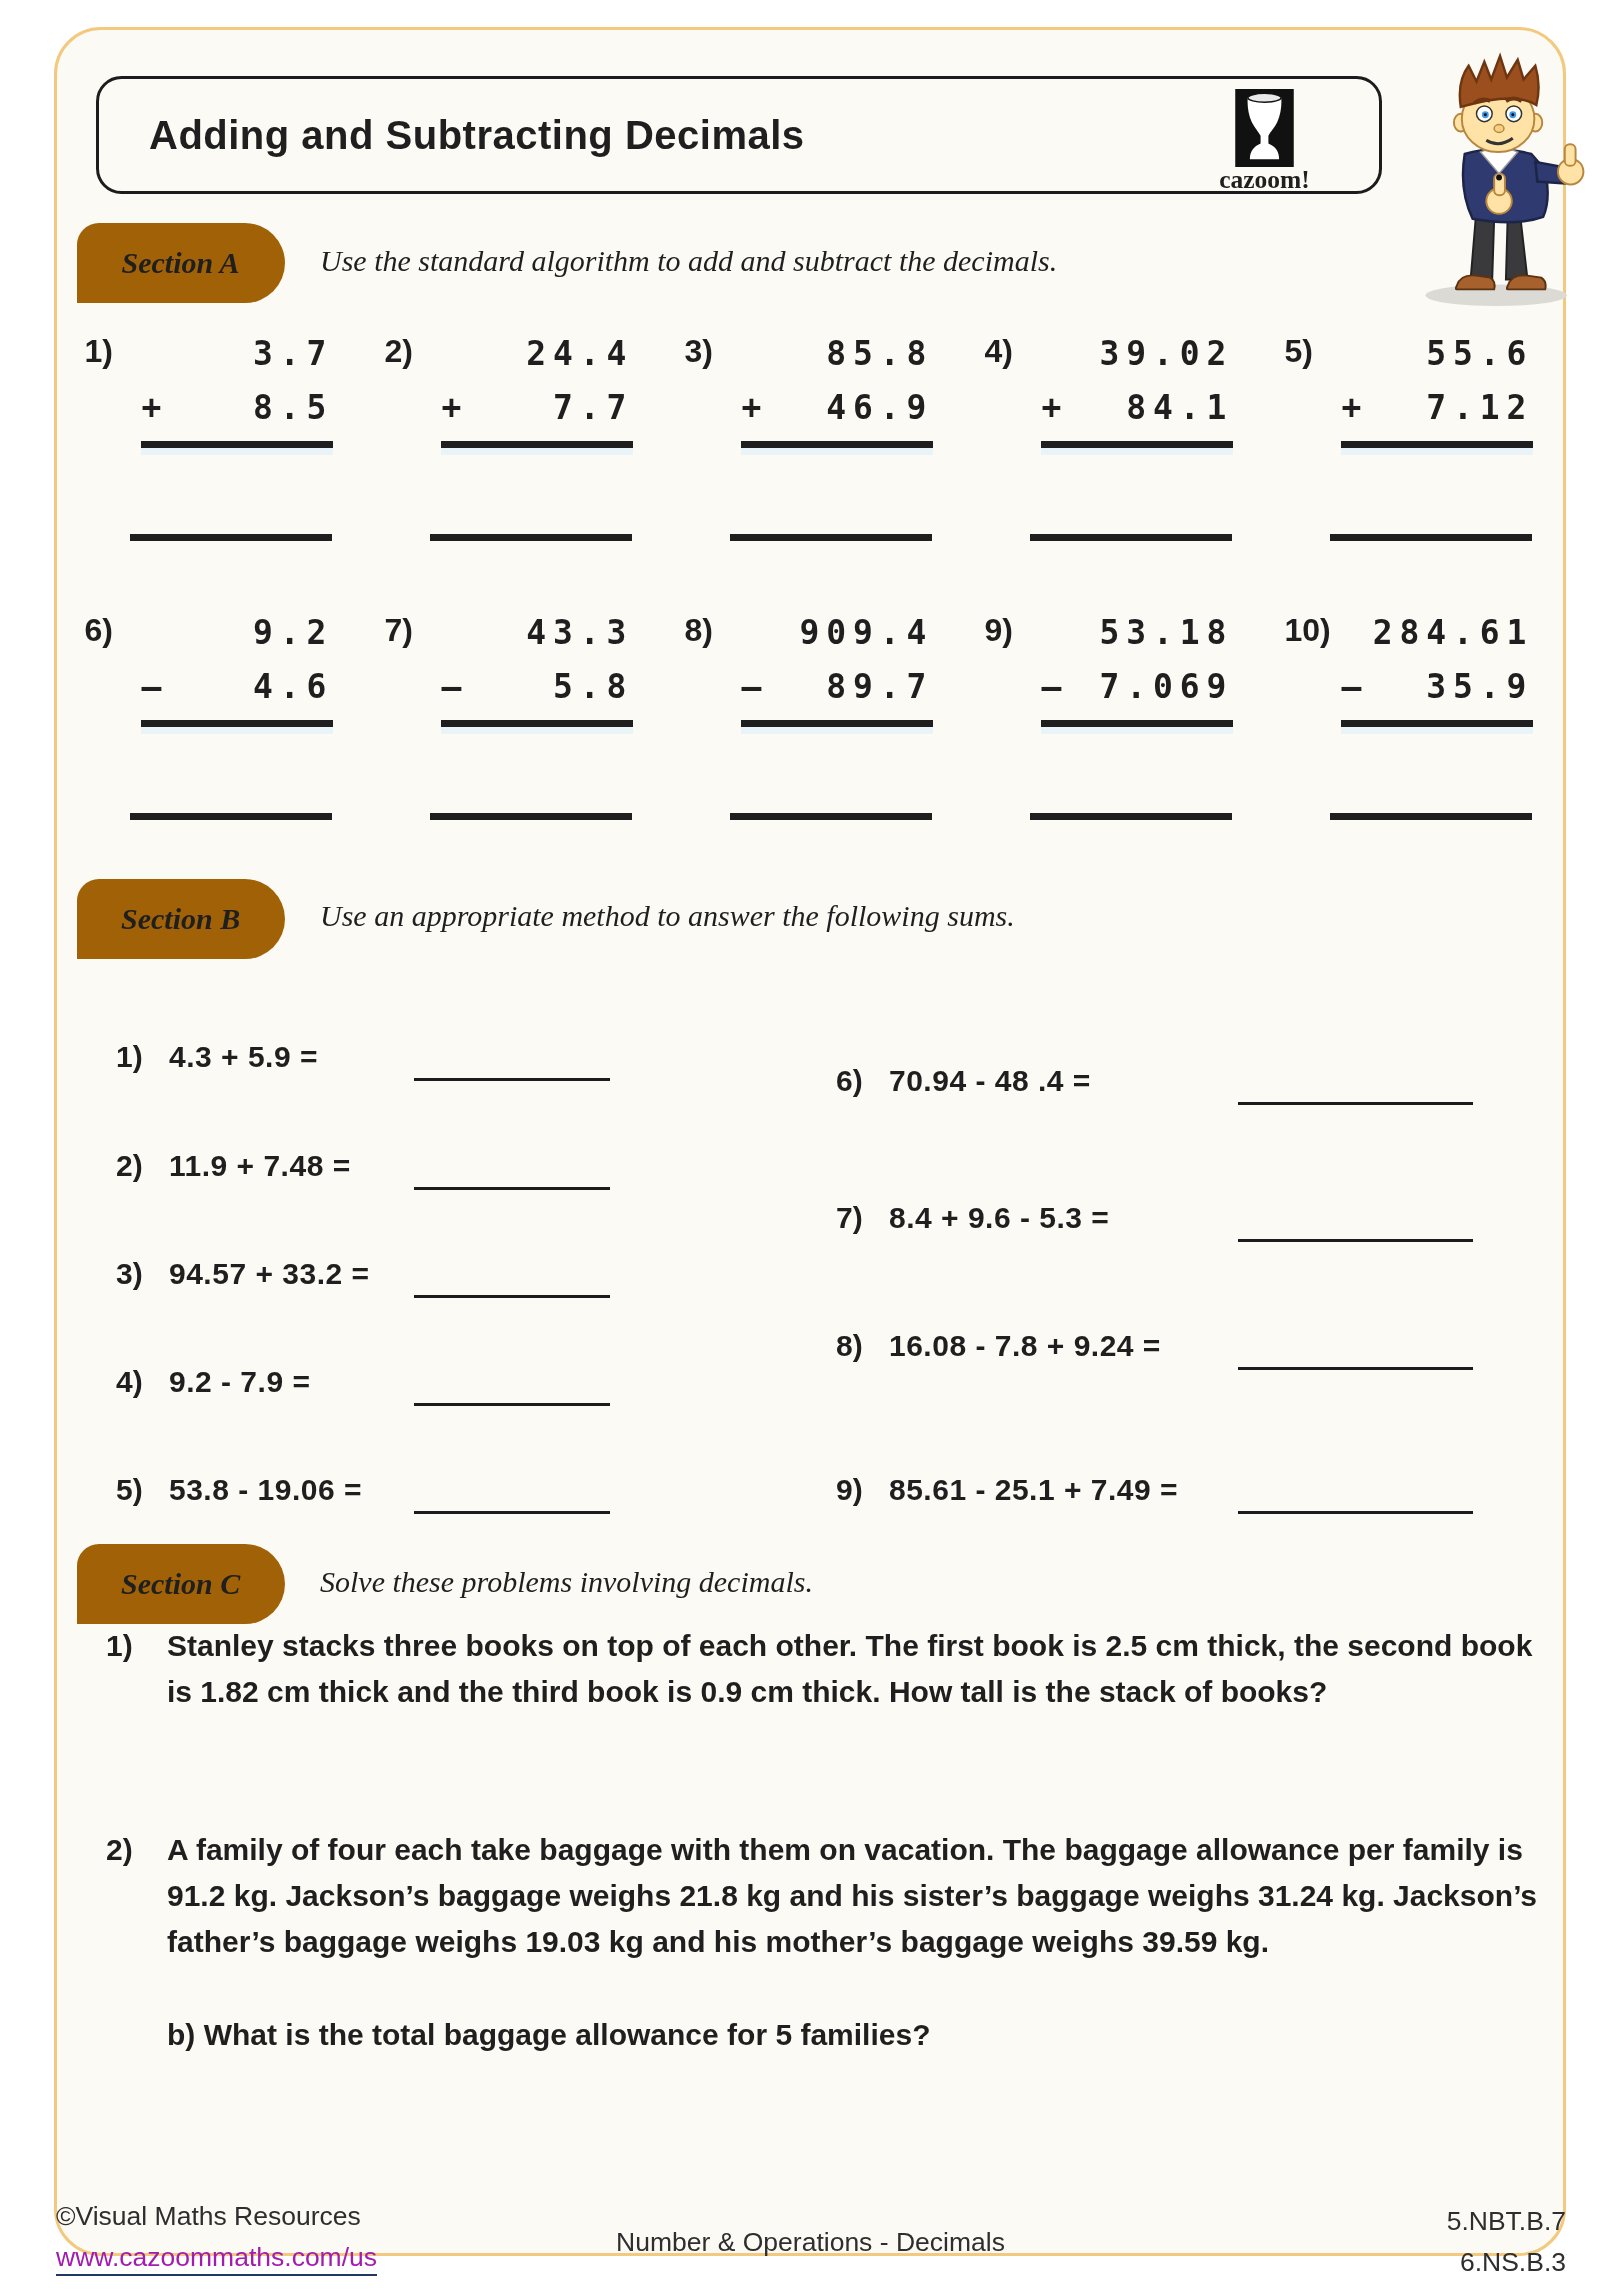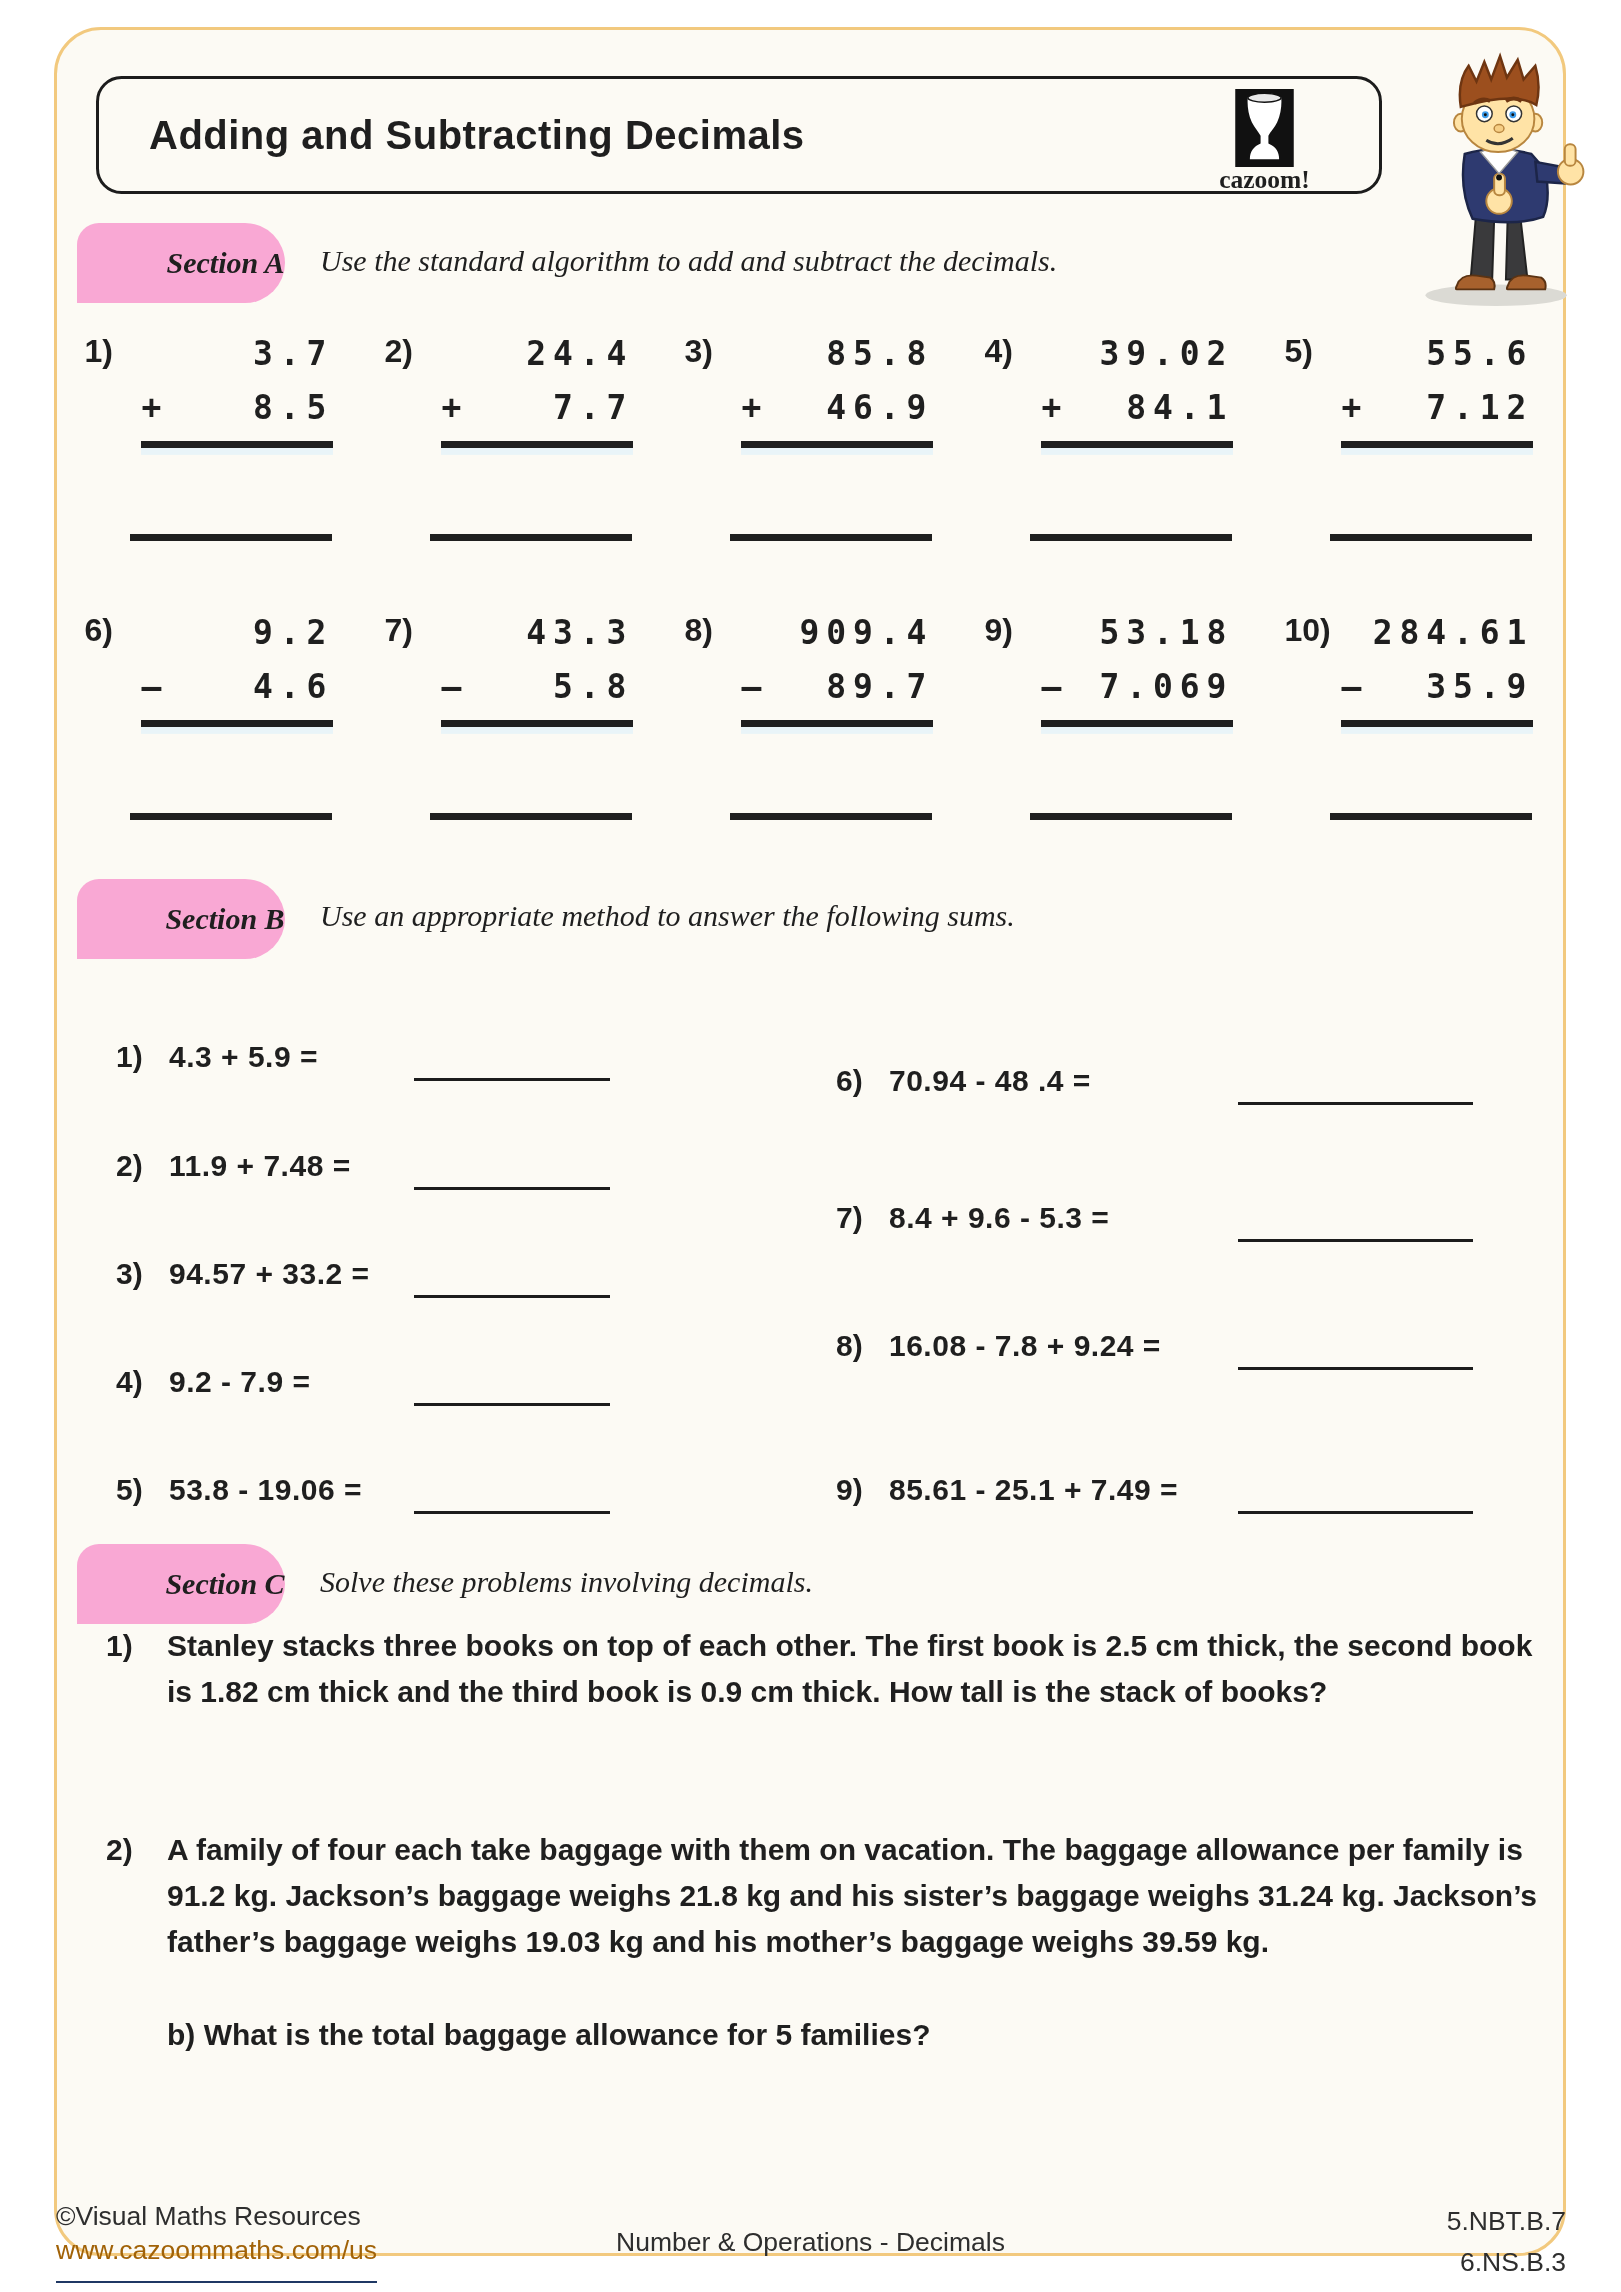--- a/index.html
+++ b/index.html
@@ -16,22 +16,22 @@
     border:3.9px solid #1c1c1c; border-radius:25.5px; display:flex; align-items:center; }
   .title-text { font-size:40px; font-weight:bold; letter-spacing:0.5px; padding-left:50px; }
   .logo { position:absolute; right:51px; top:9.8px; width:127px; text-align:center; }
   .logo svg { display:block; margin:0 auto; }
   .logo-text { font-family:"Liberation Serif", serif; font-weight:bold; font-size:25.5px; margin-top:-2px; }
 
   
   .mascot { position:absolute; left:1341px; top:21.6px; width:208px; height:257px; }
 
   
-  .sec-pill { position:absolute; left:19.6px; width:208px; height:80px; background:#f9a8d4;
-    border-radius:23.5px 43px 43px 0; display:flex; align-items:center; justify-content:flex-end;
+  .sec-pill { position:absolute; left:19.6px; width:208px; height:80px; background:#a16207;
+    border-radius:23.5px 43px 43px 0; display:flex; align-items:center; justify-content:center;
     font-family:"Liberation Serif", serif; font-weight:bold; font-style:italic; font-size:30px; }
   .sec-instr { position:absolute; left:263px; font-family:"Liberation Serif", serif;
     font-style:italic; font-size:30px; }
 
   
   .row-a { position:absolute; left:27.4px; width:1449px; display:flex; justify-content:space-between; }
   .prob-main { display:flex; }
   .pnum { font-size:32px; font-weight:bold; width:57px; padding-top:5.9px; }
   .pcol { width:192px; font-family:"DejaVu Sans Mono", monospace; font-weight:bold;
           font-size:33px; letter-spacing:6.9px; line-height:54px; }
@@ -55,22 +55,22 @@
   
   .sc-block { position:absolute; left:49px; width:1441px; display:flex;
               font-size:30px; font-weight:bold; line-height:46px; }
   .sc-num { width:61px; }
   .sc-text { flex:1; }
   .sc-sub-a { margin-top:1px; }
   .sc-sub-b { margin-top:47px; }
 
   
   .footer-left { position:absolute; left:56px; top:2201px; font-size:26.5px; color:#2e2e2e; }
-  .footer-url { display:inline-block; margin-top:3px; color:#a16207; border-bottom:2.9px solid #1F3864;
-                padding-bottom:15px; text-decoration:none; }
+  .footer-url { display:inline-block; margin-top:10px; color:#a21caf; border-bottom:2.9px solid #1F3864;
+                padding-bottom:1px; text-decoration:none; }
   .footer-center { position:absolute; left:0; top:2227px; width:100%; text-align:center;
                    font-size:26.5px; color:#2e2e2e; }
   .footer-right { position:absolute; right:55px; top:2201px; font-size:26.5px; color:#2e2e2e;
                   text-align:right; line-height:41px; }
 </style>
 </head>
 <body>
 
 <div class="sheet">
   <div class="page-border">

